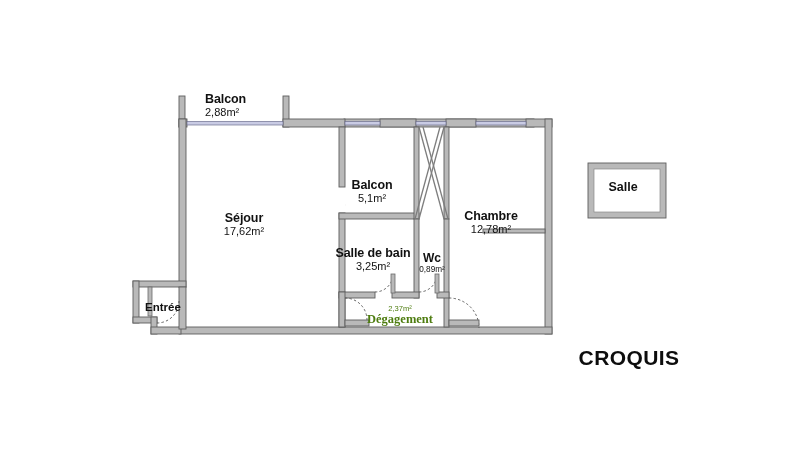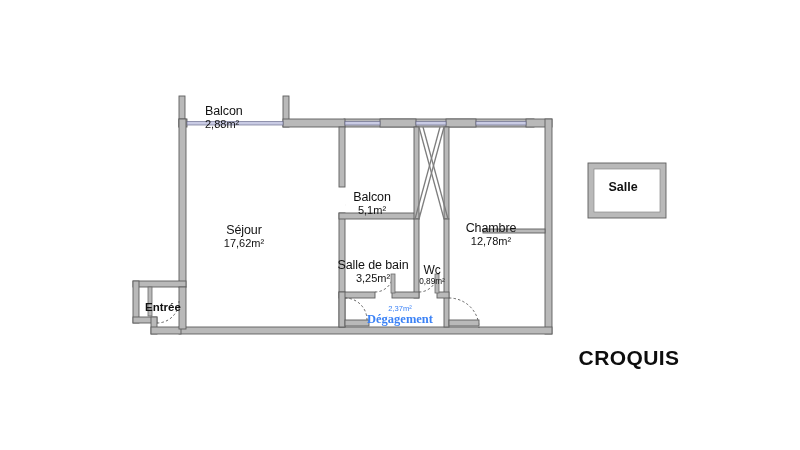--- a/index.html
+++ b/index.html
@@ -37,24 +37,23 @@
   .room-label {
     position: absolute;
     text-align: center;
     color: #111111;
     line-height: 1.12;
     white-space: nowrap;
     font-family: "Liberation Sans", sans-serif;
   }
   .room-label .rm-name {
     display: block;
-    font-weight: normal;
+    font-weight: bold;
     font-size: 12.5px;
     letter-spacing: -0.1px;
-    margin-top: 12px;
   }
   .room-label .rm-area {
     display: block;
     font-weight: normal;
     font-size: 11px;
   }
   .lbl-balcon   { left: 205px; top: 92px;  width: 110px; text-align: left; }
   .lbl-sejour   { left: 184px; top: 211px; width: 120px; }
   .lbl-cuisine  { left: 330px; top: 178px; width: 84px; }
   .lbl-chambre  { left: 437px; top: 209px; width: 108px; }
@@ -62,21 +61,21 @@
   .lbl-wc       { left: 408px; top: 252px; width: 48px; }
 
   .lbl-wc .rm-name { font-size: 12px; }
   .lbl-wc .rm-area { font-size: 8.2px; }
 
   .lbl-degagement {
     position: absolute;
     left: 346px; top: 305px;
     width: 108px;
     text-align: center;
-    color: #3b82f6;
+    color: #4d7c0f;
     line-height: 1.05;
     font-family: "Liberation Sans", sans-serif;
   }
   .lbl-degagement .rm-area { display: block; font-size: 7.6px; }
   .lbl-degagement .rm-name { display: block; font-weight: bold; font-size: 12.5px; font-family: Liberation Serif, serif; }
 
   .lbl-entree {
     position: absolute;
     left: 145px; top: 301px;
     width: 62px;

